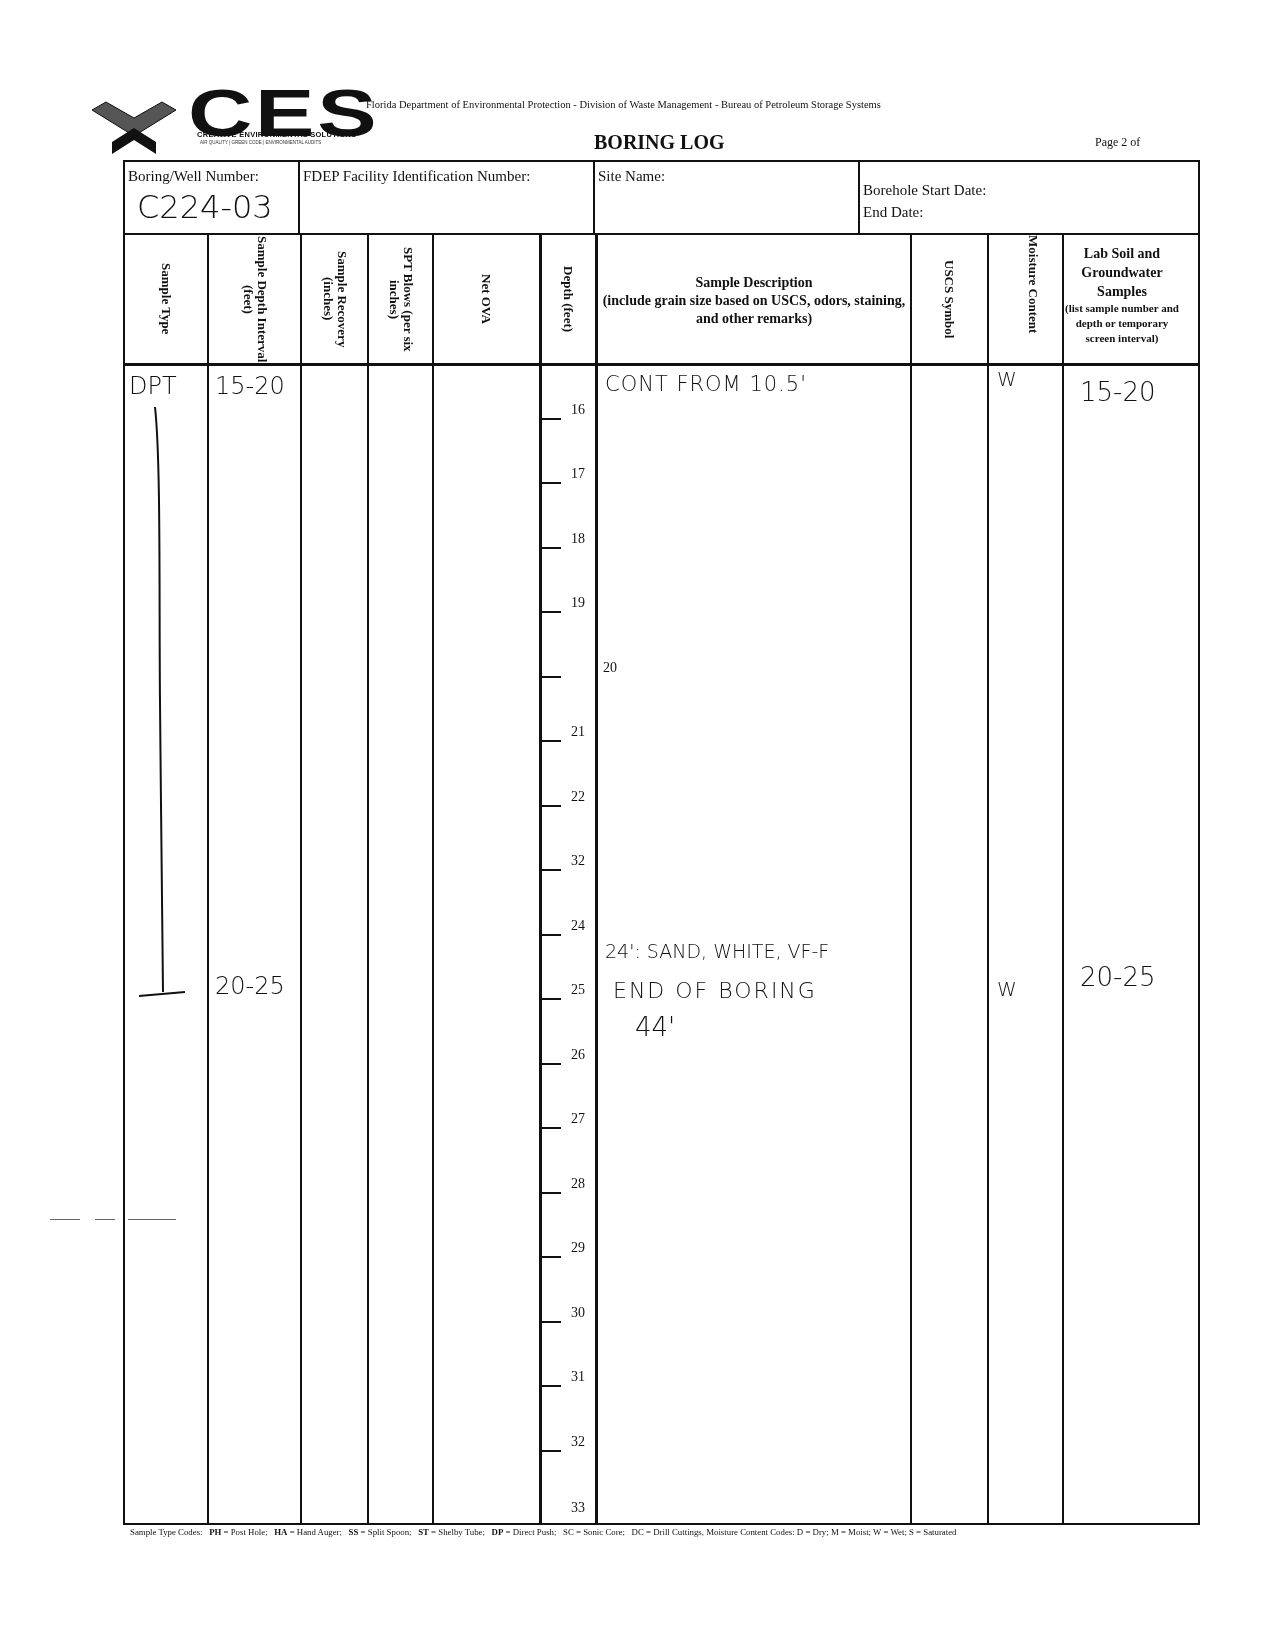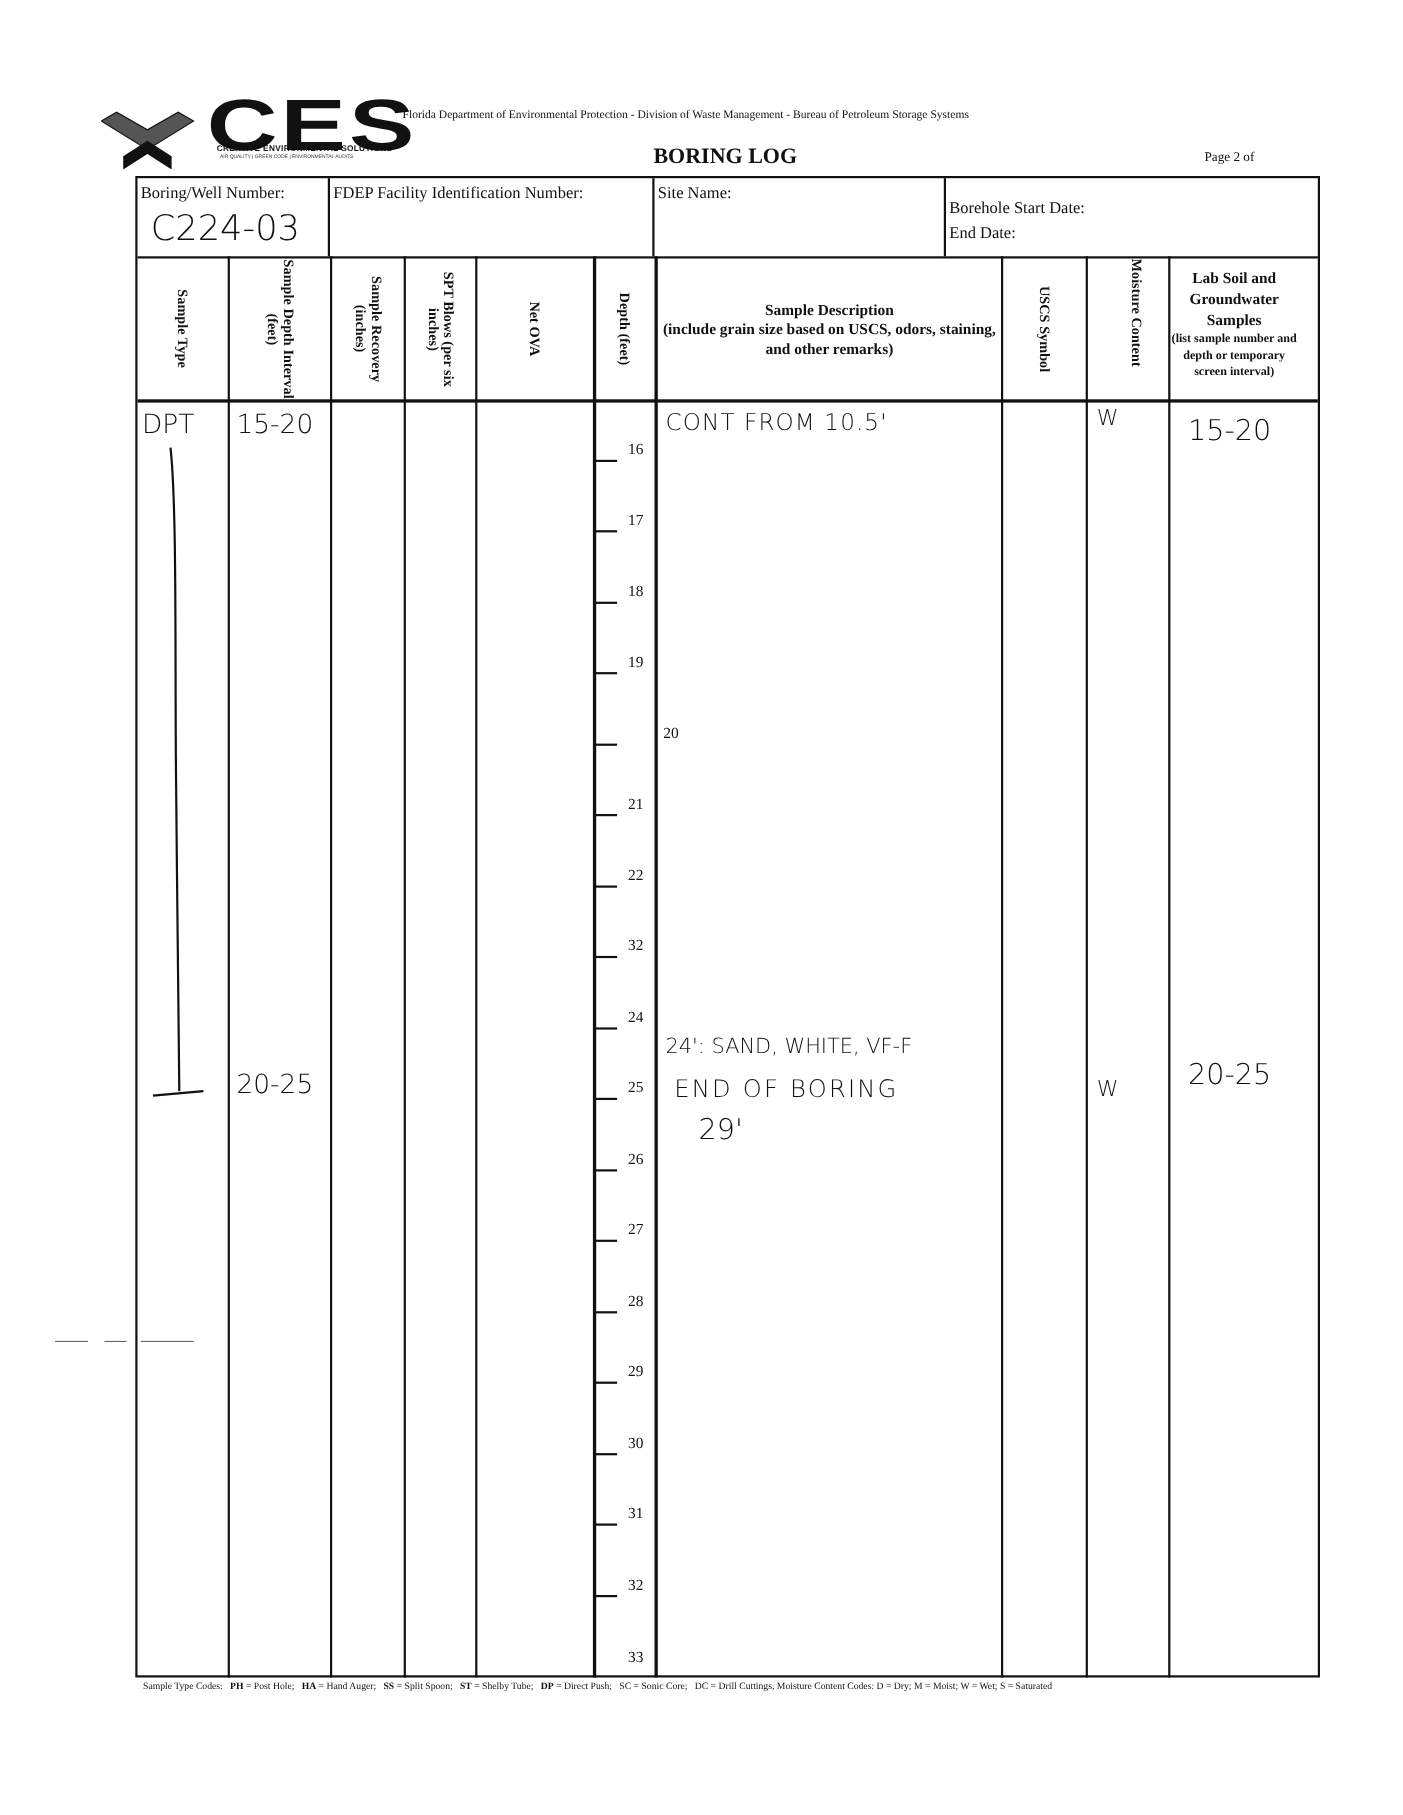--- a/index.html
+++ b/index.html
@@ -144,21 +144,21 @@
   <svg style="position:absolute;left:8px;top:240px;" width="60" height="620">
     <path d="M22,5 C28,60 26,200 27,300 C28,400 29,520 30,590" stroke="#111" stroke-width="2" fill="none"></path>
     <path d="M6,594 L52,590" stroke="#111" stroke-width="2" fill="none"></path>
   </svg>
   <div class="hand" style="left:90px;top:210px;font-size:24px;">15-20</div>
   <div class="hand" style="left:90px;top:810px;font-size:24px;">20-25</div>
 
   <div class="hand" style="left:480px;top:210px;font-size:21px;letter-spacing:1px;">CONT FROM 10.5'</div>
   <div class="hand" style="left:480px;top:778px;font-size:19px;">24': SAND, WHITE, VF-F</div>
   <div class="hand" style="left:488px;top:816px;font-size:22px;letter-spacing:2px;">END OF BORING</div>
-  <div class="hand" style="left:510px;top:850px;font-size:26px;">29'</div>
+  <div class="hand" style="left:510px;top:850px;font-size:26px;">44'</div>
 
   <div class="hand" style="left:872px;top:205px;font-size:20px;">W</div>
   <div class="hand" style="left:872px;top:815px;font-size:20px;">W</div>
 
   <div class="hand" style="left:955px;top:215px;font-size:26px;">15-20</div>
   <div class="hand" style="left:955px;top:800px;font-size:26px;">20-25</div>
 </div>
 
 <div class="stray" style="left:50px;top:1219px;width:30px;"></div>
 <div class="stray" style="left:95px;top:1219px;width:20px;"></div>

